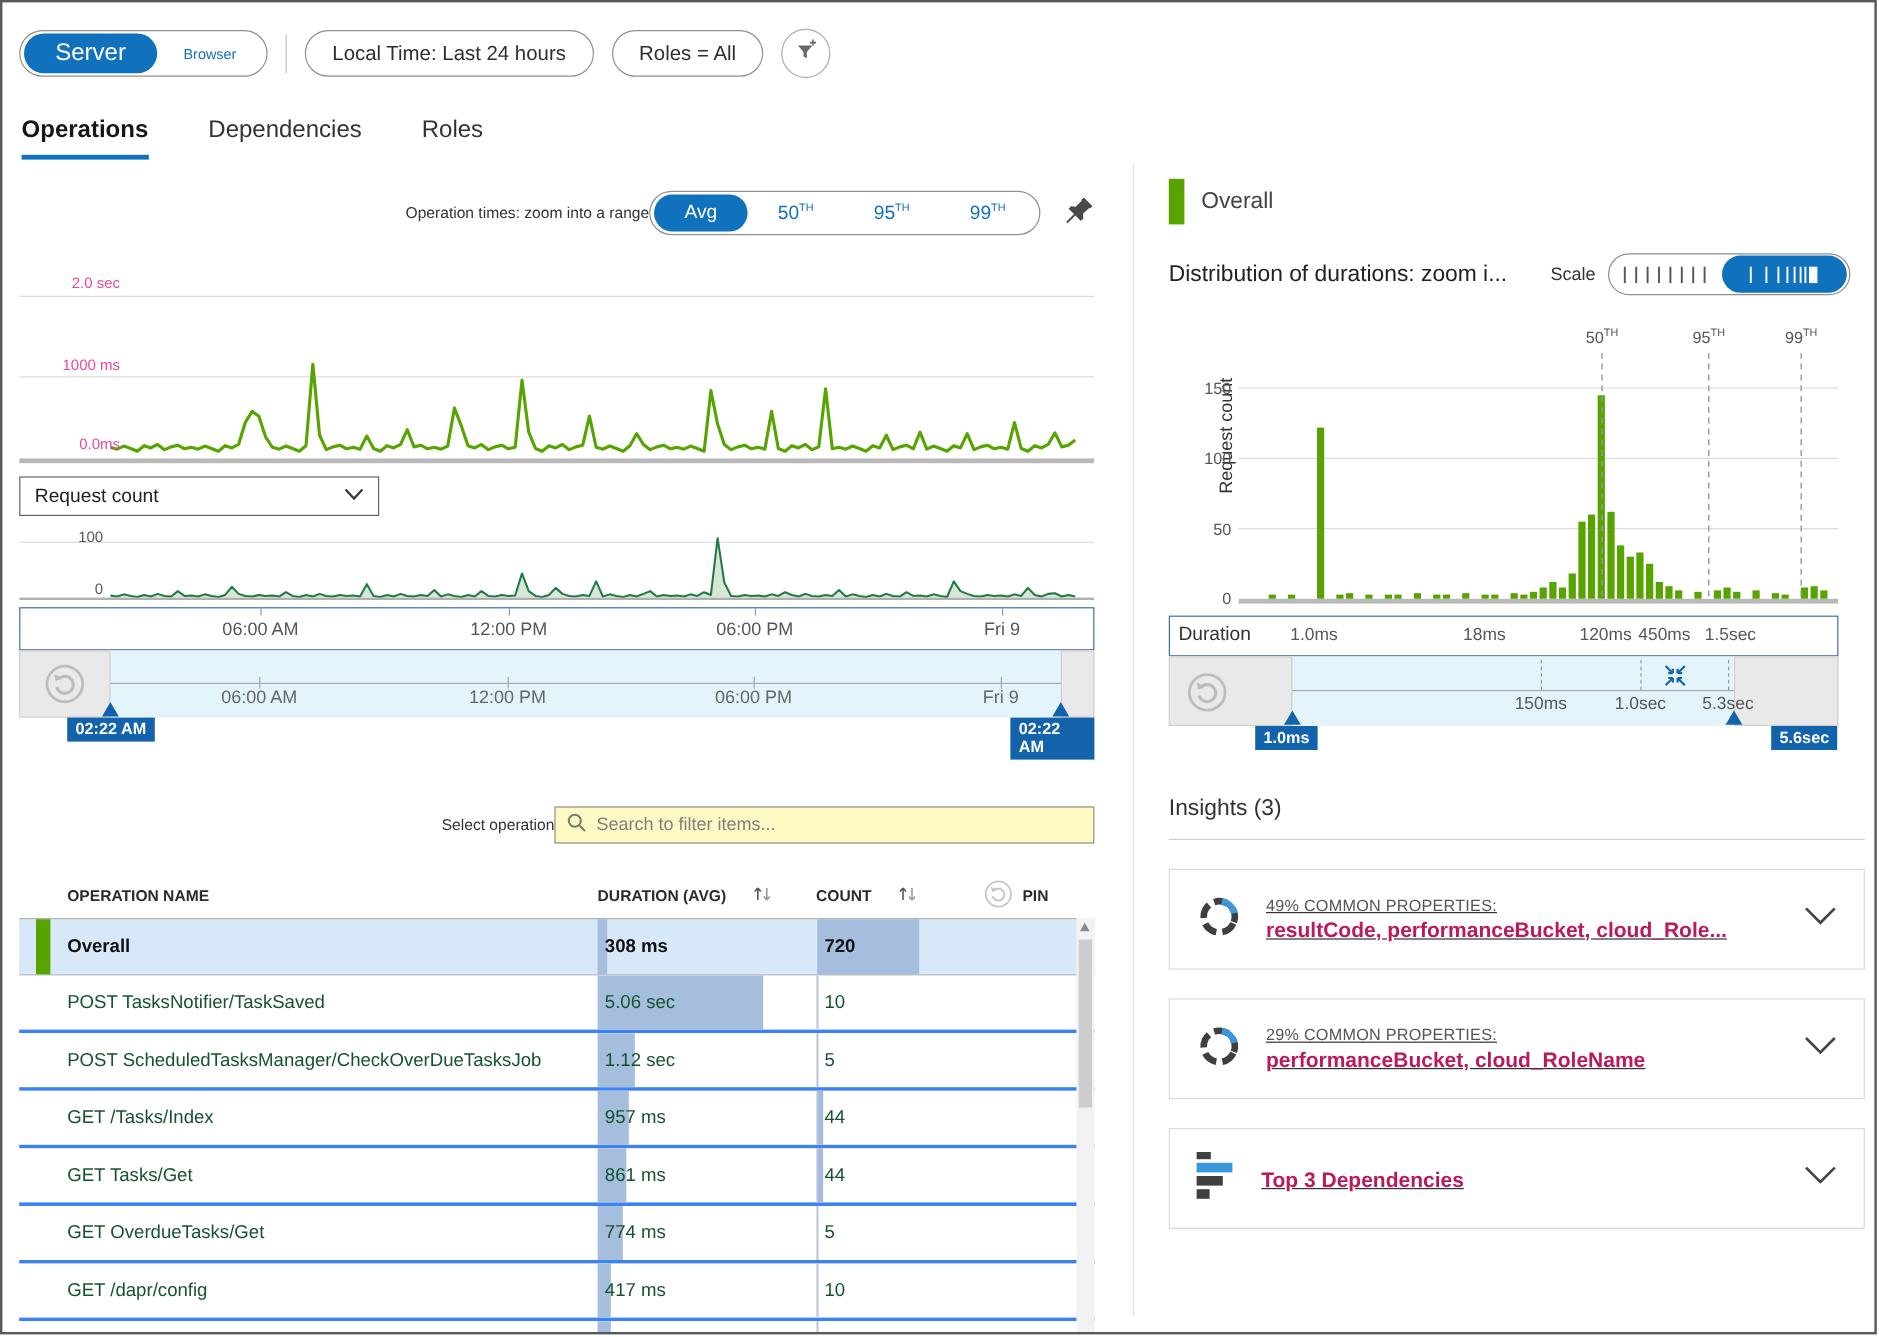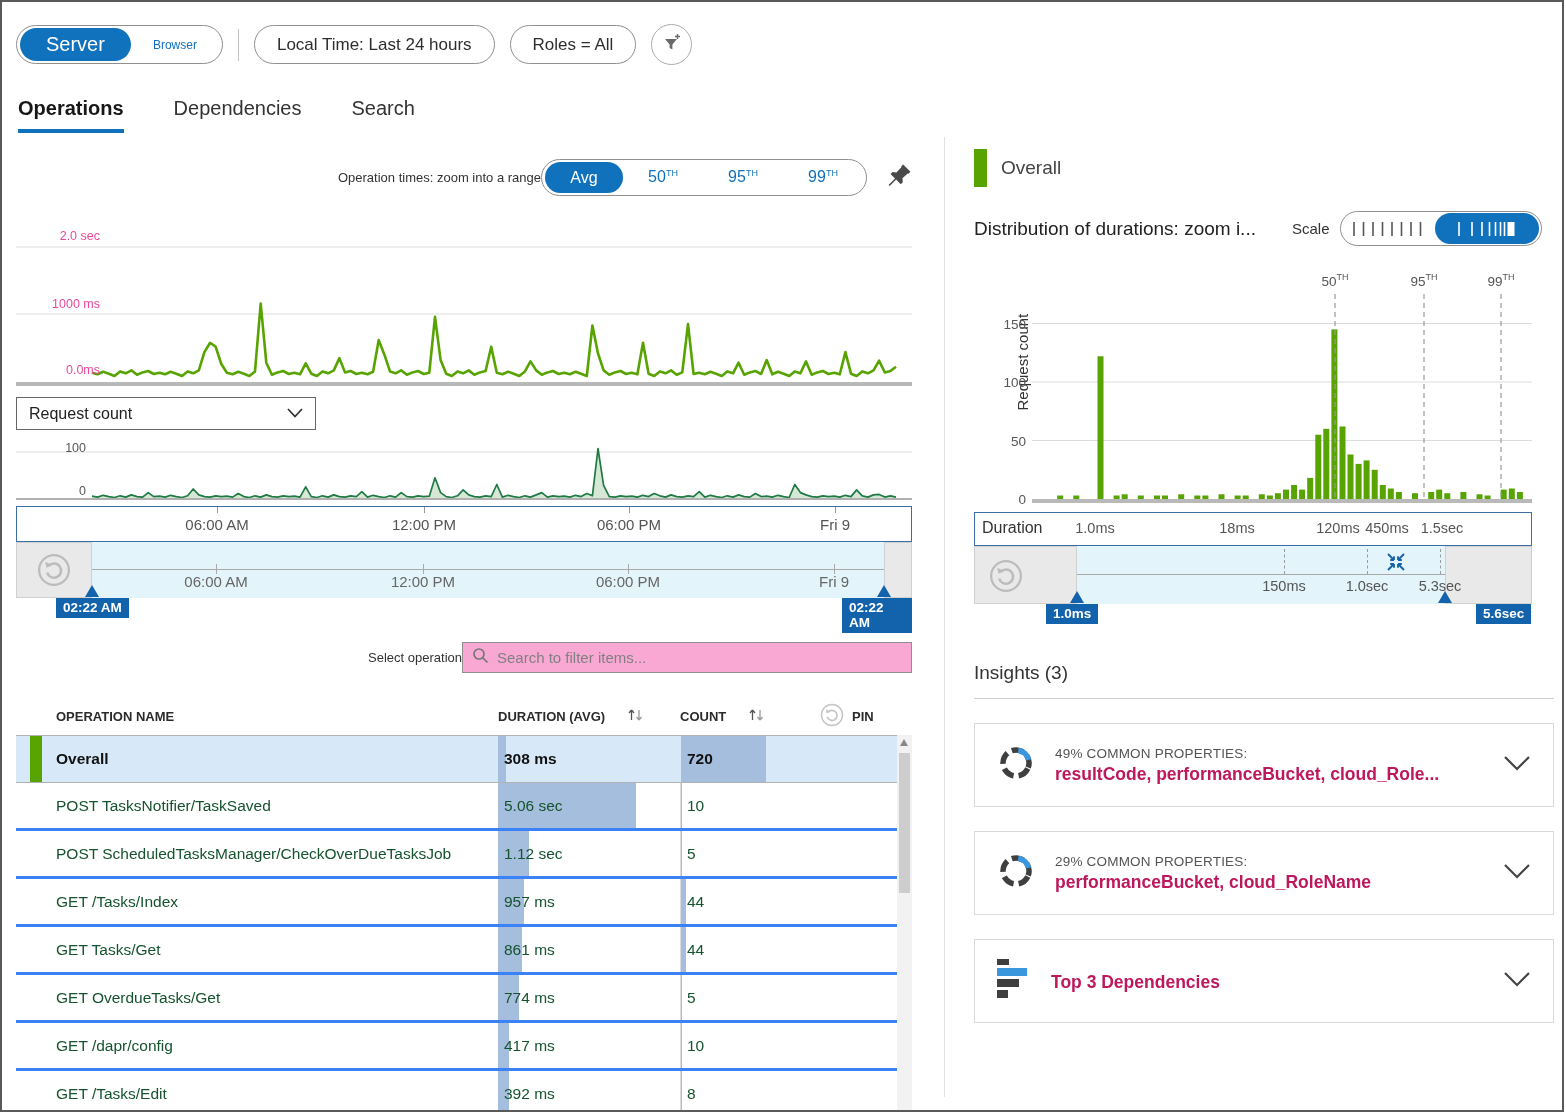--- a/index.html
+++ b/index.html
@@ -55,22 +55,22 @@
   .brush { height: 56px; position: relative; width: 896px; background: #e3f4fb; }
   .brush .handle { position: absolute; top: 0; bottom: 0; background: #e9e9e9; border: 1px solid #d0d0d0; }
   .brush .midline { position: absolute; top: 27px; height: 1px; background: #a9a9a9; }
   .b-tick { position: absolute; top: 22px; width: 1px; height: 10px; background: #a9a9a9; }
   .b-label { position: absolute; top: 31px; transform: translateX(-50%); font-size: 15px; color: #666; white-space: nowrap; }
   .tri { position: absolute; bottom: 1px; width: 0; height: 0; border-left: 7px solid transparent; border-right: 7px solid transparent; border-bottom: 12px solid var(--accent-dark); cursor: ew-resize; }
   .chips-row { position: relative; height: 24px; width: 896px; }
   .chip { position: absolute; top: 0; background: var(--accent-dark); color: #fff; font-size: 13.5px; font-weight: bold; padding: 2px 7px 3px; cursor: ew-resize; }
 
   
-  .selop-row { display: flex; align-items: center; margin-top: 20px; width: 896px; }
-  .search-box { width: 450px; height: 31px; border: 1px solid #8f8f8f; display: flex; align-items: center; padding: 0 9px; margin-left: auto; background: #f9a8d4; }
+  .selop-row { display: flex; align-items: center; margin-top: 50px; width: 896px; }
+  .search-box { width: 450px; height: 31px; border: 1px solid #8f8f8f; display: flex; align-items: center; padding: 0 9px; margin-left: auto; background: #fef9c3; }
   .search-box input { border: none; outline: none; flex: 1; font-size: 15px; font-family: inherit; color: #333; margin-left: 8px; background: transparent; }
   .search-box input::placeholder { color: #808080; }
 
   
   .tbl-head { display: flex; align-items: center; margin-top: 30px; width: 896px; height: 26px; font-size: 13px; font-weight: bold; color: #2b2b2b; }
   .h-ind { width: 12px; margin-left: 14px; flex: none; }
   .h-name { flex: 1; padding-left: 14px; }
   .h-dur { width: 182px; flex: none; display: flex; align-items: center; }
   .h-cnt { width: 140px; flex: none; display: flex; align-items: center; }
   .h-pin { width: 92px; flex: none; display: flex; align-items: center; gap: 8px; }
@@ -118,21 +118,21 @@
   .hslider { height: 58px; position: relative; width: 558px; background: #e3f4fb; }
   .hslider .handle { position: absolute; top: 0; bottom: 0; background: #e9e9e9; border: 1px solid #d0d0d0; }
   .hslider .midline { position: absolute; top: 28px; height: 1px; background: #a9a9a9; }
   .hdash { position: absolute; top: 3px; height: 25px; border-left: 1px dashed #9a9a9a; }
   .hs-label { position: absolute; top: 32px; transform: translateX(-50%); font-size: 14.5px; color: #555; white-space: nowrap; }
   .hchips { position: relative; height: 26px; width: 558px; }
 
   .insights { margin-top: 32px; width: 580px; }
   .insights-title { font-size: 19px; color: #333; }
   .insights hr { border: none; border-top: 1px solid #cfcfcf; margin-top: 14px; }
-  .insight-card { border: 1px solid #d9d9d9; margin-top: 24px; padding: 17px 22px; display: flex; align-items: center; gap: 20px; cursor: pointer; background: #fff; min-height: 84px; }
+  .insight-card { border: 1px solid #d9d9d9; margin-top: 24px; padding: 17px 22px; display: flex; align-items: center; gap: 20px; cursor: pointer; background: #fff; min-height: 84px; text-decoration: underline; }
   .ic-text .l1 { font-size: 13.5px; color: #555; letter-spacing: 0.2px; }
   .ic-text .l2 { font-size: 17.5px; font-weight: bold; color: #be185d; margin-top: 3px; }
   .ic-chev { margin-left: auto; }
 
   .undo-circ { width: 34px; height: 34px; }
 </style>
 </head>
 <body style="--accent: #1071bc; --accent-dark: #1263ab; --green: #57a300; --count-green: #1f7a44; --bar-blue: #a6bedd; --sel-blue: #d7e9f8; --insight-blue: #3a96dd;">
 
 <div class="wrap">
@@ -151,21 +151,21 @@
             <path d="M4 7 h12 l-4.6 5.4 v5.2 l-2.8 -1.6 v-3.6 Z" fill="#6a6a6a"></path>
             <path d="M16.5 2 v5 M14 4.5 h5" stroke="#6a6a6a" stroke-width="1.4" fill="none"></path>
           </svg>
       </span>
     </div>
   </div>
 
   <div class="tabs">
     <div class="tab active">Operations</div>
     <div class="tab">Dependencies</div>
-    <div class="tab">Search</div>
+    <div class="tab">Roles</div>
   </div>
 
   <div class="content">
 
     <div class="left-col">
 
       <div class="title-row">
         <div class="sec-title">Operation times: zoom into a range</div>
         <div class="pct-toggle">
           <div class="pct-avg">Avg</div>

